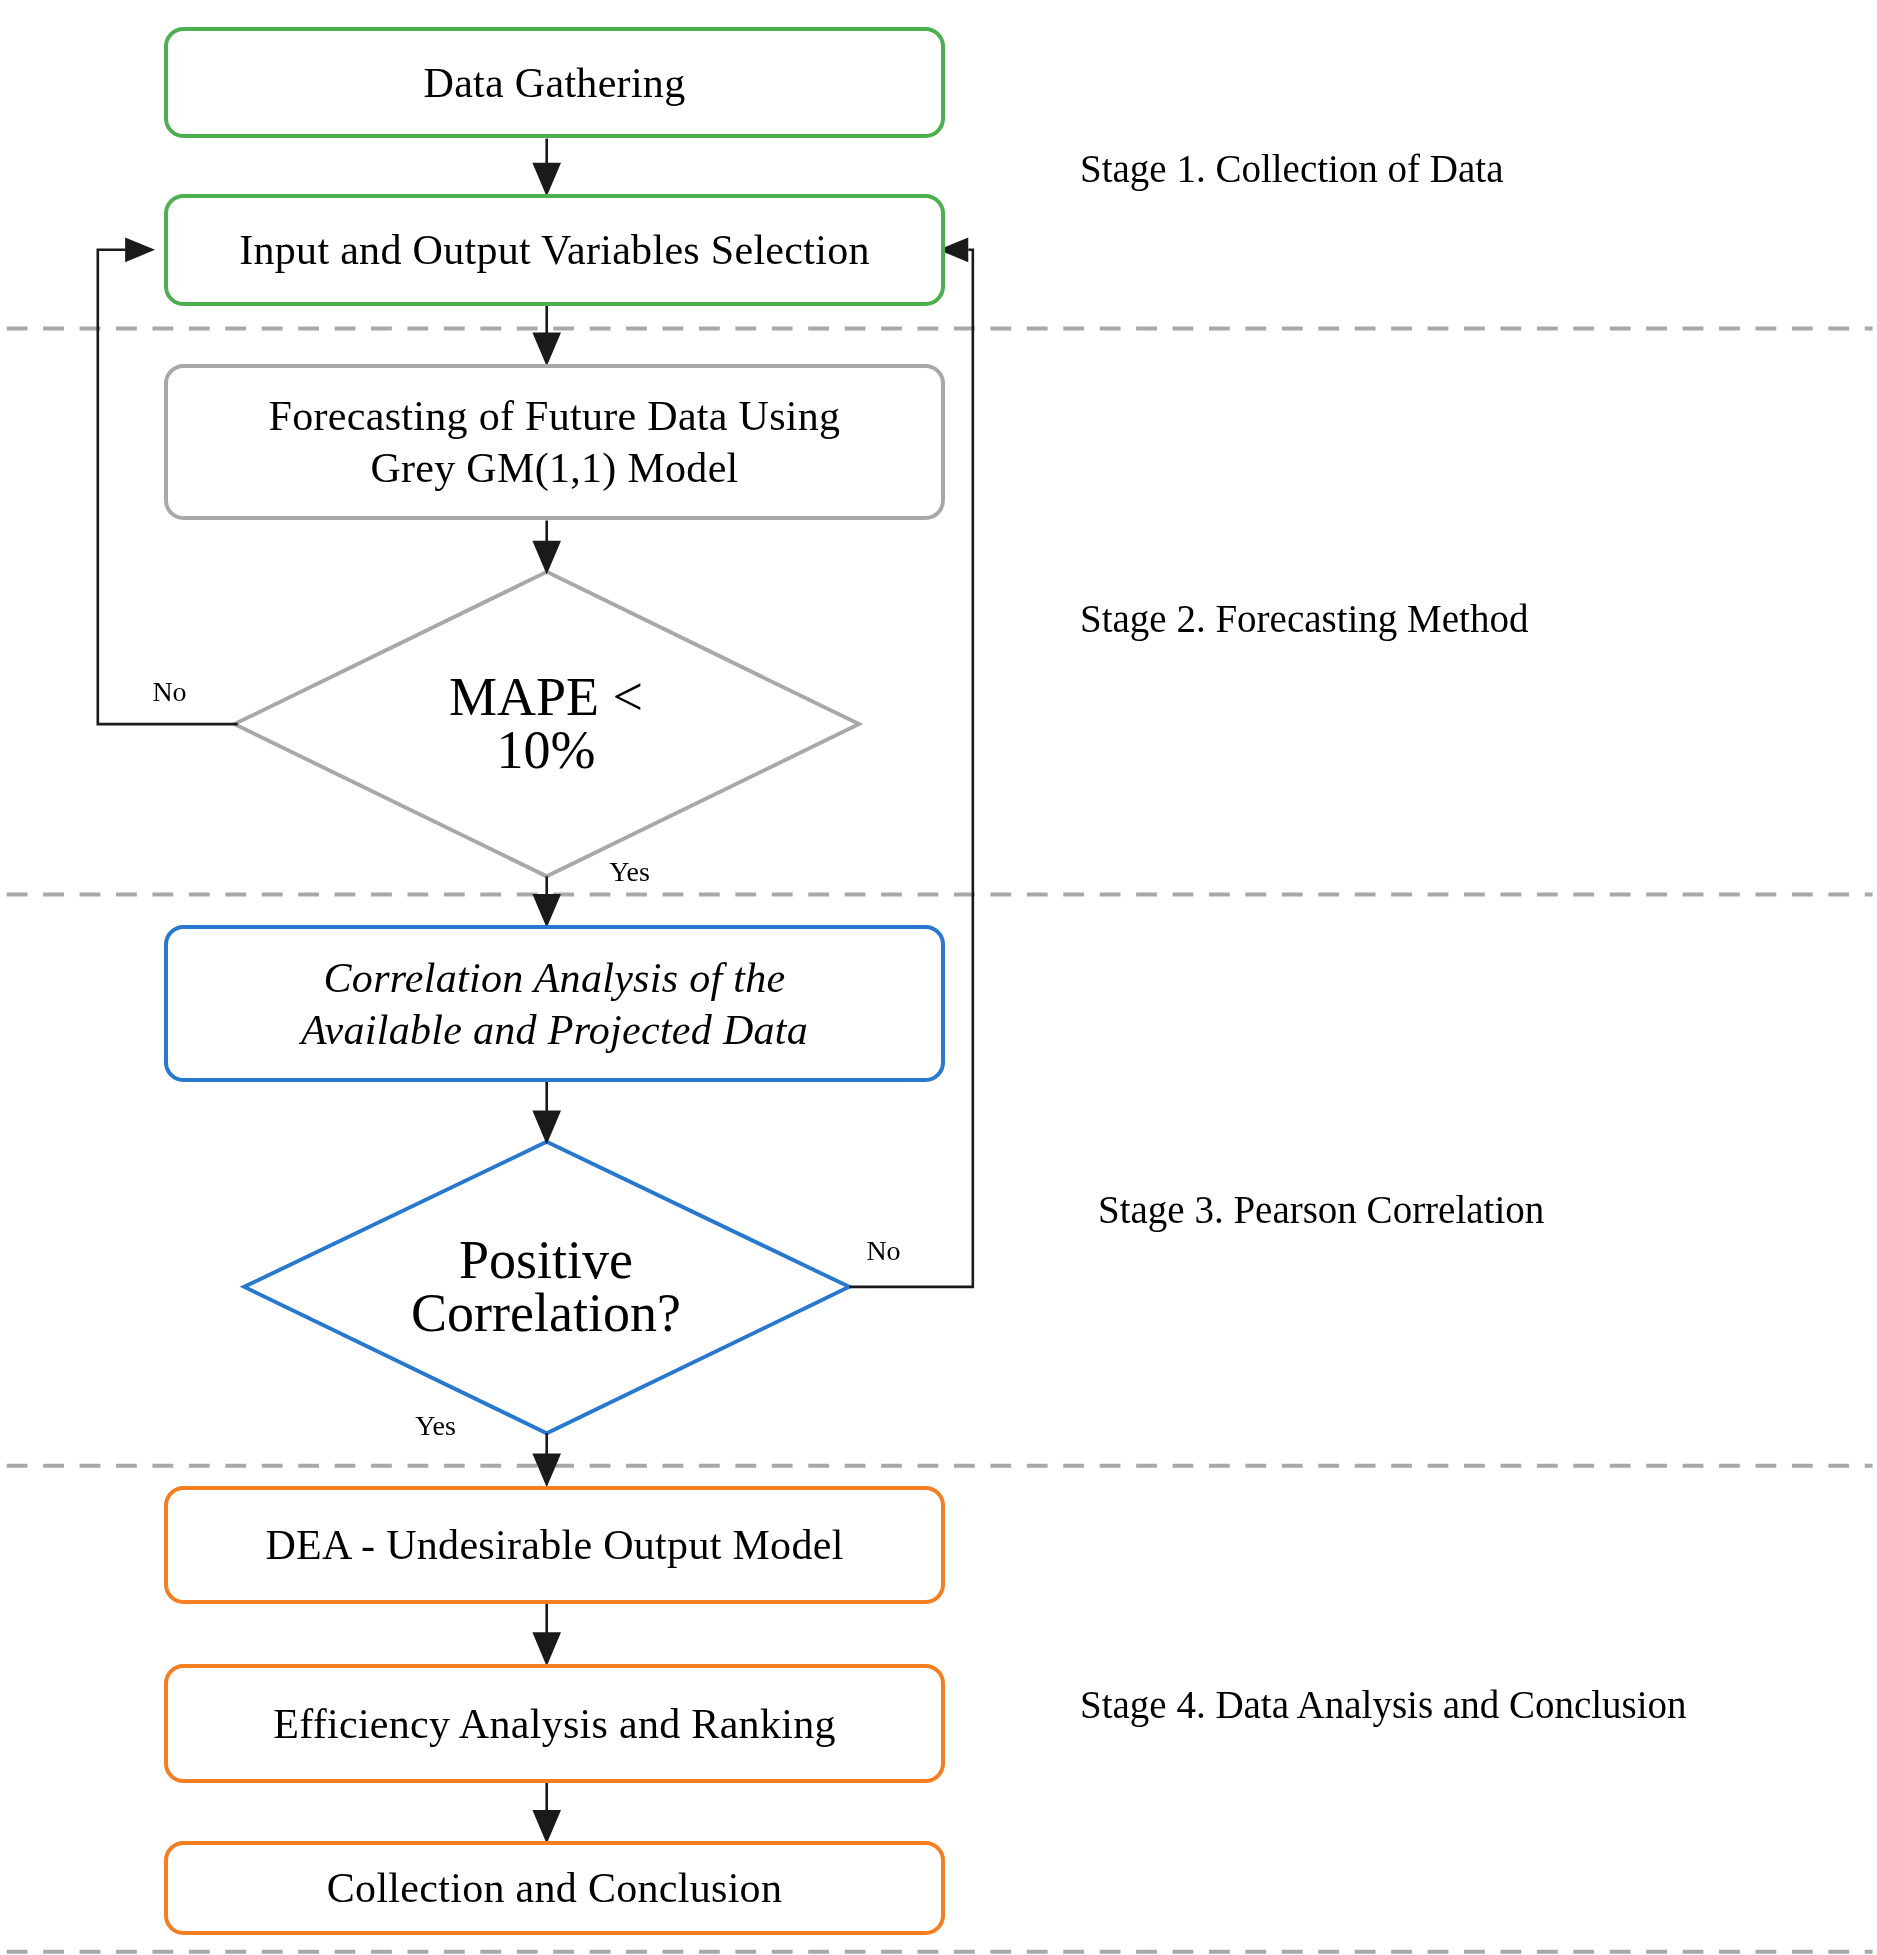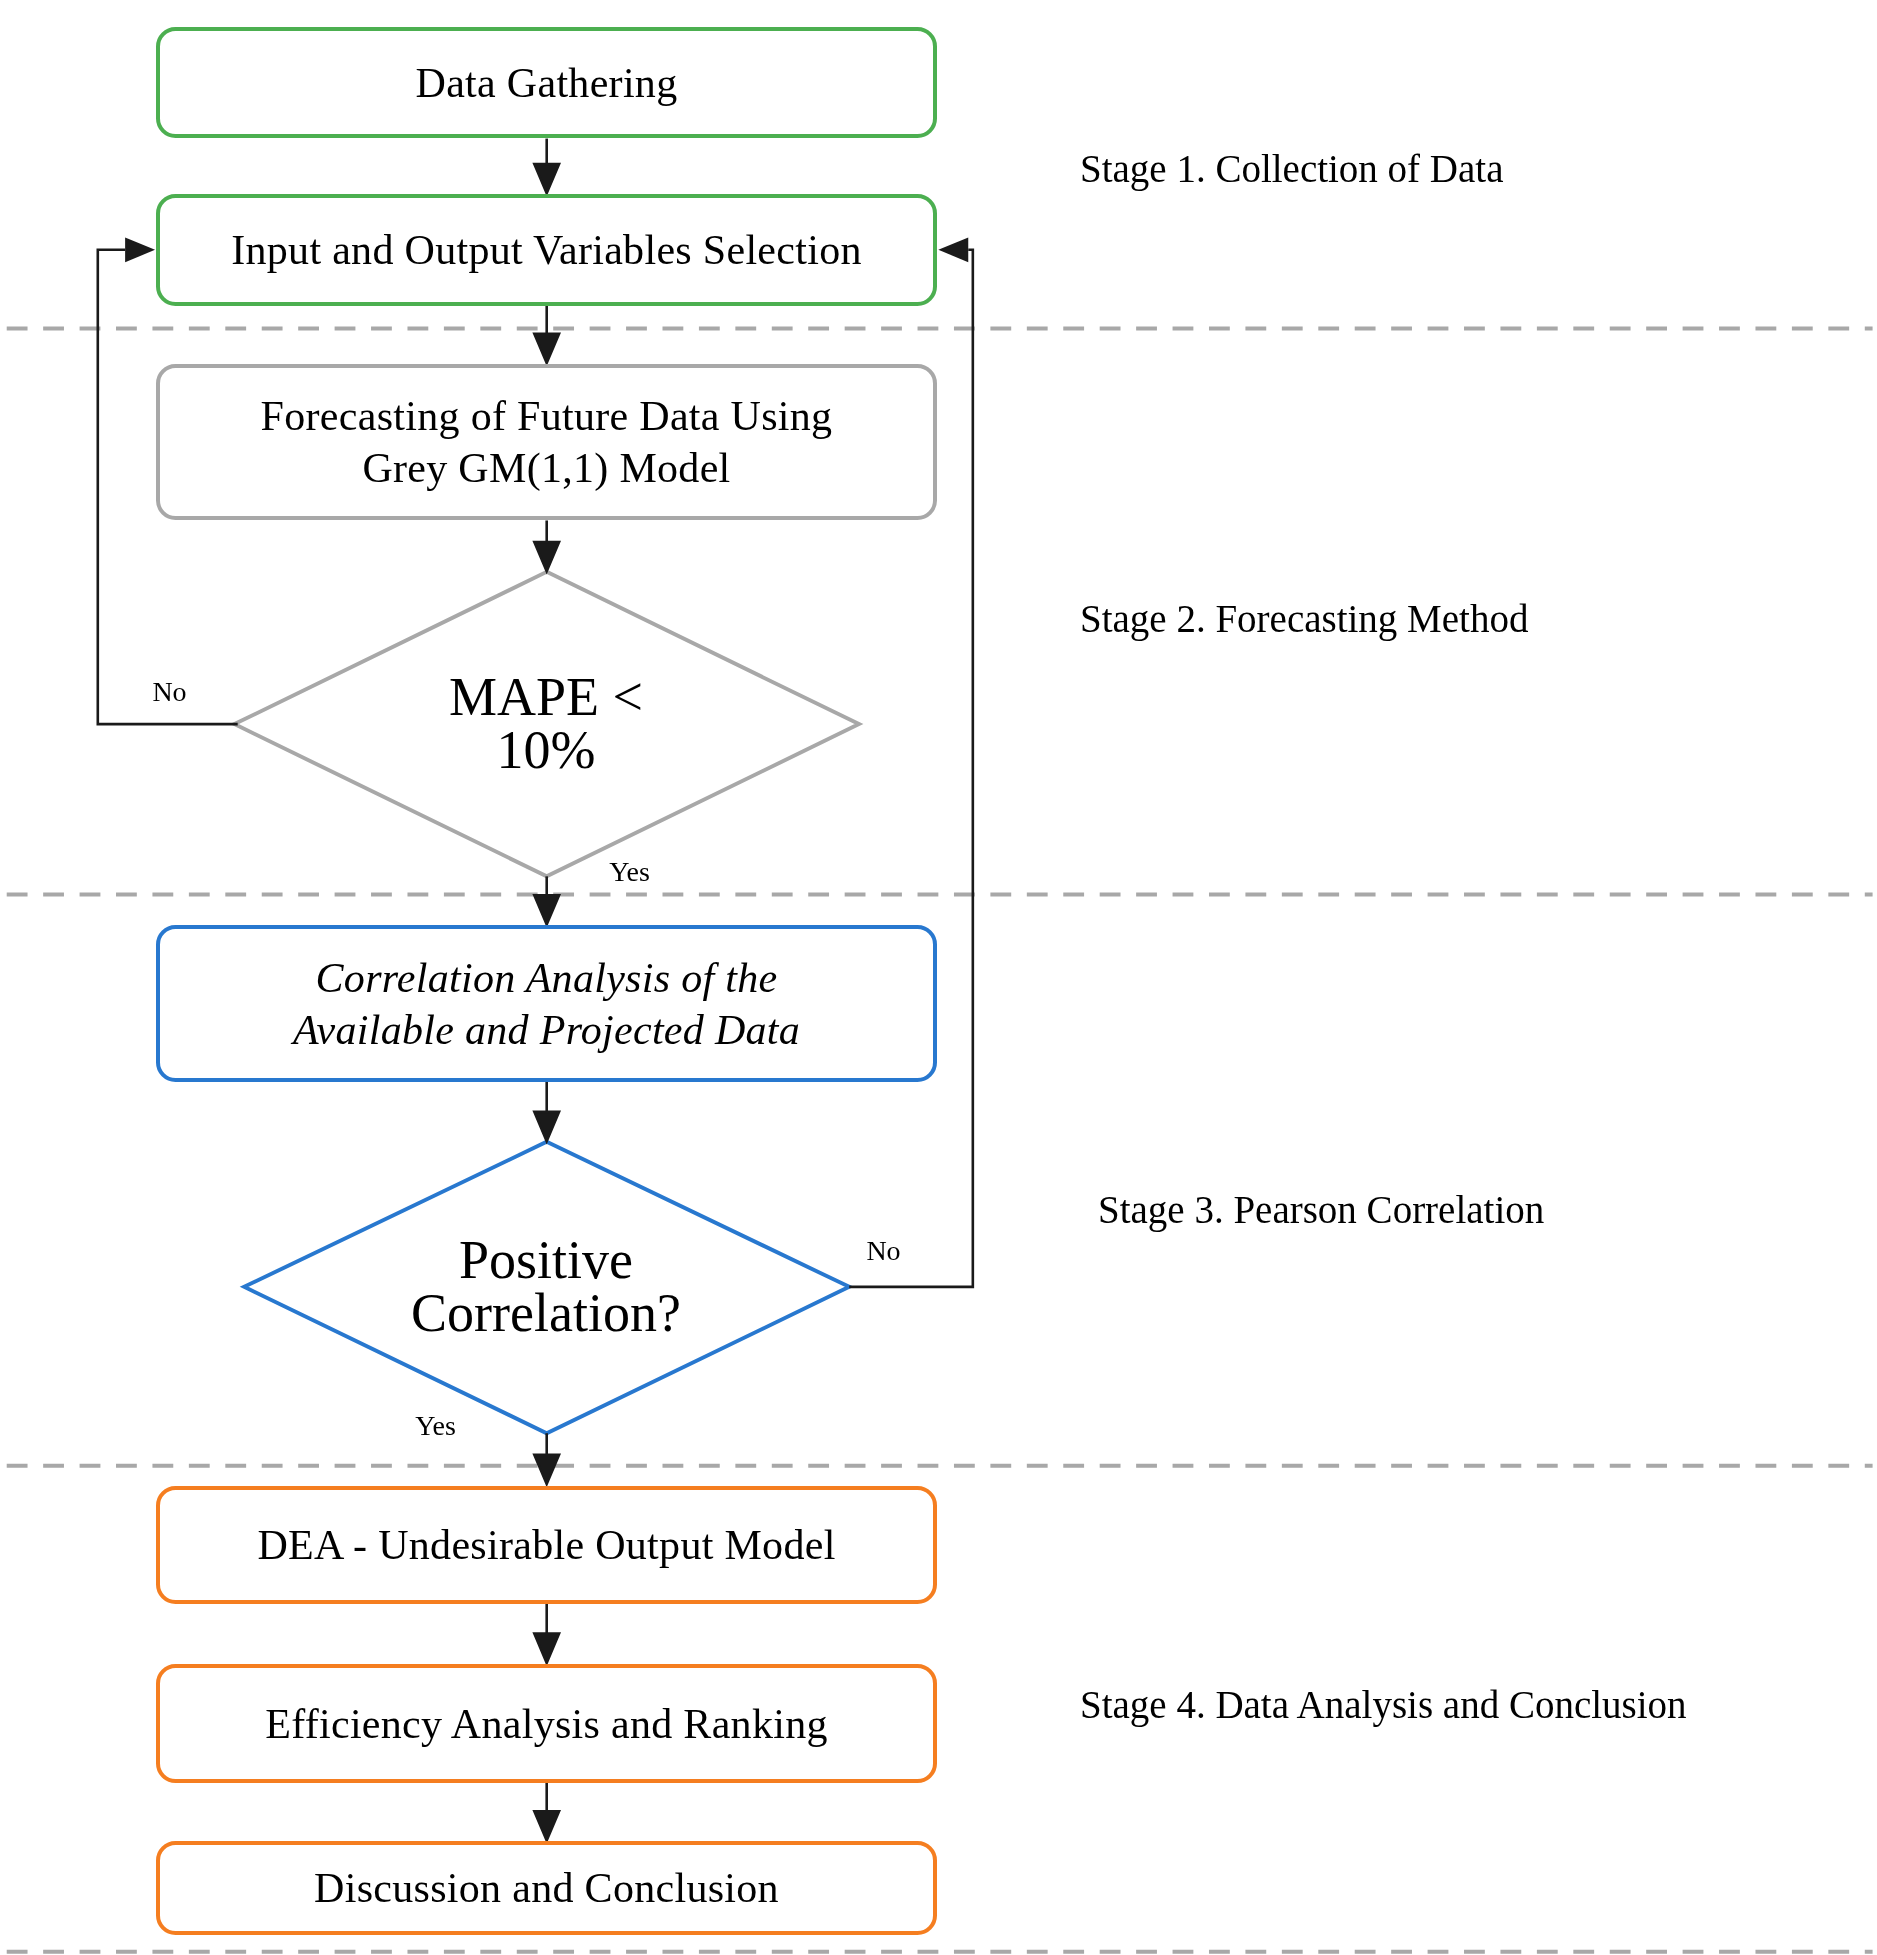--- a/index.html
+++ b/index.html
@@ -8,21 +8,21 @@
     width:1878px;height:1955px;
     background:#ffffff;
     font-family:"Liberation Serif","DejaVu Serif",serif;
     color:#000;
     overflow:hidden;
   }
   #shapes{position:absolute;left:0;top:0;width:1878px;height:1955px;}
   .node{
     position:absolute;
     box-sizing:border-box;
-    left:156px;width:781px;
+    left:164px;width:781px;
     border:3.9px solid #000;
     border-radius:19.5px;
     background:#fff;
     display:flex;flex-direction:column;align-items:center;justify-content:center;
     text-align:center;
     font-size:42px;line-height:52px;
     letter-spacing:0.3px;
   }
   .node.green{border-color:#4caf50;border-width:4.6px;}
   .node.gray{border-color:#a8a8a8;border-width:4.6px;}
@@ -133,21 +133,21 @@
 
   <div class="node orange" style="top:1486px;height:118px;">
     <span>DEA - Undesirable Output Model</span>
   </div>
 
   <div class="node orange" style="top:1664px;height:119px;">
     <span>Efficiency Analysis and Ranking</span>
   </div>
 
   <div class="node orange" style="top:1841px;height:94px;">
-    <span>Discussion and Conclusion</span>
+    <span>Collection and Conclusion</span>
   </div>
 
   <div class="edge-label" style="left:98px;top:668px;">No</div>
   <div class="edge-label" style="left:558px;top:848px;">Yes</div>
   <div class="edge-label" style="left:812px;top:1227px;">No</div>
   <div class="edge-label" style="left:364px;top:1402px;">Yes</div>
 
   <div class="stage-label" style="top:141px;">Stage 1. Collection of Data</div>
   <div class="stage-label" style="top:591px;">Stage 2. Forecasting Method</div>
   <div class="stage-label" style="top:1182px;margin-left:18px;">Stage 3. Pearson Correlation</div>

